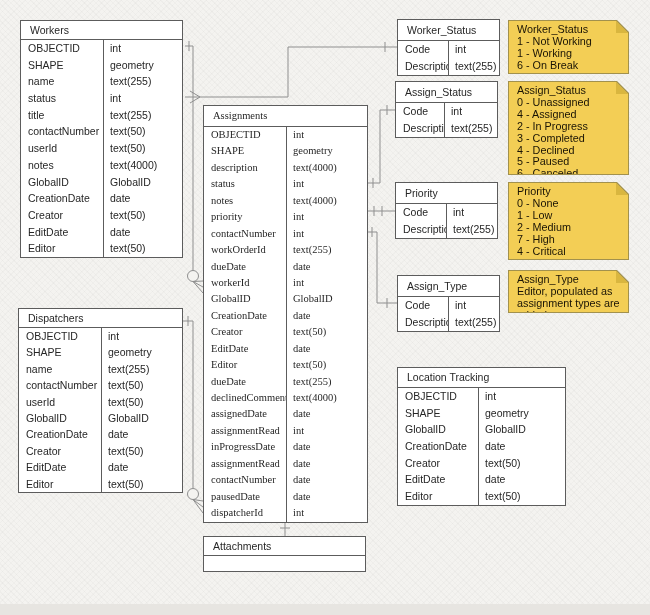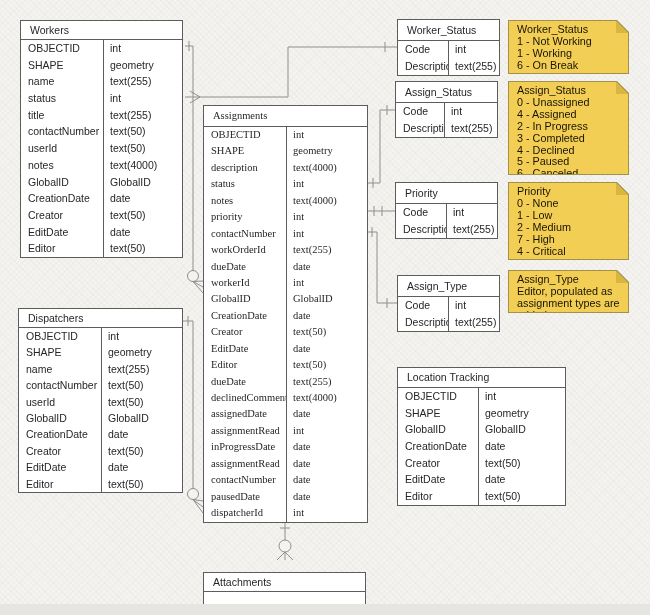--- a/index.html
+++ b/index.html
@@ -33,21 +33,21 @@
   .t-row .ftype{padding-left:7px;overflow:hidden;}
 
   #tbl-workers           {left:20px;  top:20px;  width:163px; --hh:18px; --rh:16.7px;  --c1:82px;}
   #tbl-dispatchers       {left:18px;  top:308px; width:165px; --hh:18px; --rh:16.4px;  --c1:82px;}
   #tbl-assignments       {left:203px; top:105px; width:165px;font-family:Liberation Serif, serif; --hh:20px; --rh:16.45px; --c1:82px;}
   #tbl-worker_status     {left:397px; top:19px;  width:103px; --hh:20px; --rh:17px;    --c1:50px;}
   #tbl-assign_status     {left:395px; top:81px;  width:103px; --hh:20px; --rh:17px;    --c1:48px;}
   #tbl-priority          {left:395px; top:182px; width:103px; --hh:20px; --rh:17px;    --c1:50px;}
   #tbl-assign_type       {left:397px; top:275px; width:103px; --hh:20px; --rh:17px;    --c1:50px;}
   #tbl-location_tracking {left:397px; top:367px; width:169px; --hh:19px; --rh:16.7px;  --c1:80px;}
-  #tbl-attachments       {left:203px; top:572px; width:163px; --hh:18px; --rh:15px;    --c1:82px;}
+  #tbl-attachments       {left:203px; top:536px; width:163px; --hh:18px; --rh:15px;    --c1:82px;}
 
   .note{
     position:absolute;box-sizing:border-box;
     clip-path:polygon(0 0, calc(100% - 12px) 0, 100% 12px, 100% 100%, 0 100%);
     background:#a2914d;
     padding:1px;
   }
   .note-inner{
     position:absolute;inset:1px;background:#f3ce55;
     clip-path:polygon(0 0, calc(100% - 12px) 0, 100% 12px, 100% 100%, 0 100%);

